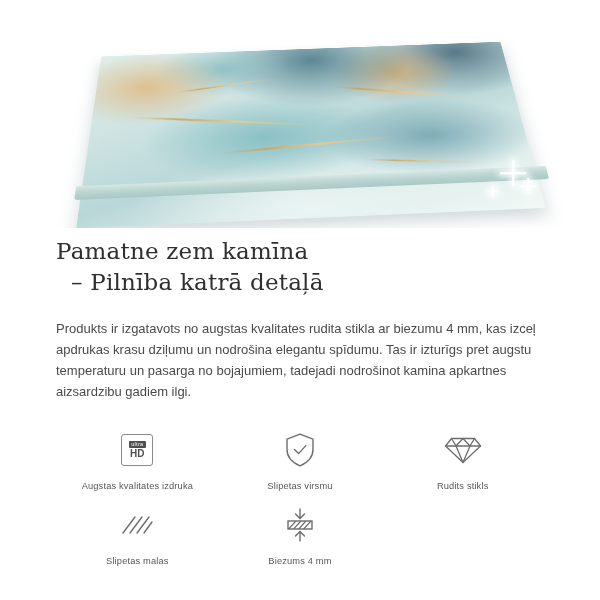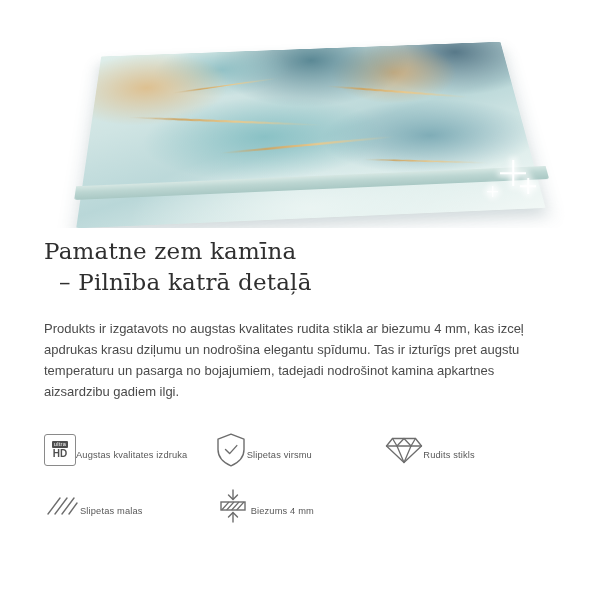--- a/index.html
+++ b/index.html
@@ -90,21 +90,21 @@
     box-shadow: 0 0 6px 2px rgba(255,255,255,0.9);
   }
   .sparkle::before { left: 50%; top: 0; width: 1.5px; height: 100%; transform: translateX(-50%); }
   .sparkle::after  { top: 50%; left: 0; height: 1.5px; width: 100%; transform: translateY(-50%); }
   .sp1 { left: 500px; top: 160px; width: 26px; height: 26px; }
   .sp2 { left: 520px; top: 178px; width: 16px; height: 16px; }
   .sp3 { left: 487px; top: 186px; width: 11px; height: 11px; }
 
   
   .content {
-    padding: 0 44px;
+    padding: 0 56px;
     box-sizing: border-box;
   }
   .headline {
     margin: 8px 0 0 0;
     font-family: "DejaVu Serif", serif;
     font-size: 23px;
     line-height: 31px;
     font-weight: 400;
     color: #2f2f2f;
     letter-spacing: 0.2px;
@@ -120,21 +120,21 @@
 
   
   .features {
     margin-top: 26px;
     display: grid;
     grid-template-columns: repeat(3, 1fr);
     row-gap: 12px;
   }
   .feature {
     display: flex;
-    flex-direction: row;
+    flex-direction: column;
     align-items: center;
     justify-content: flex-start;
     text-align: center;
   }
   .feature-icon {
     height: 44px;
     display: flex;
     align-items: center;
     justify-content: center;
     color: #6d6d6d;

